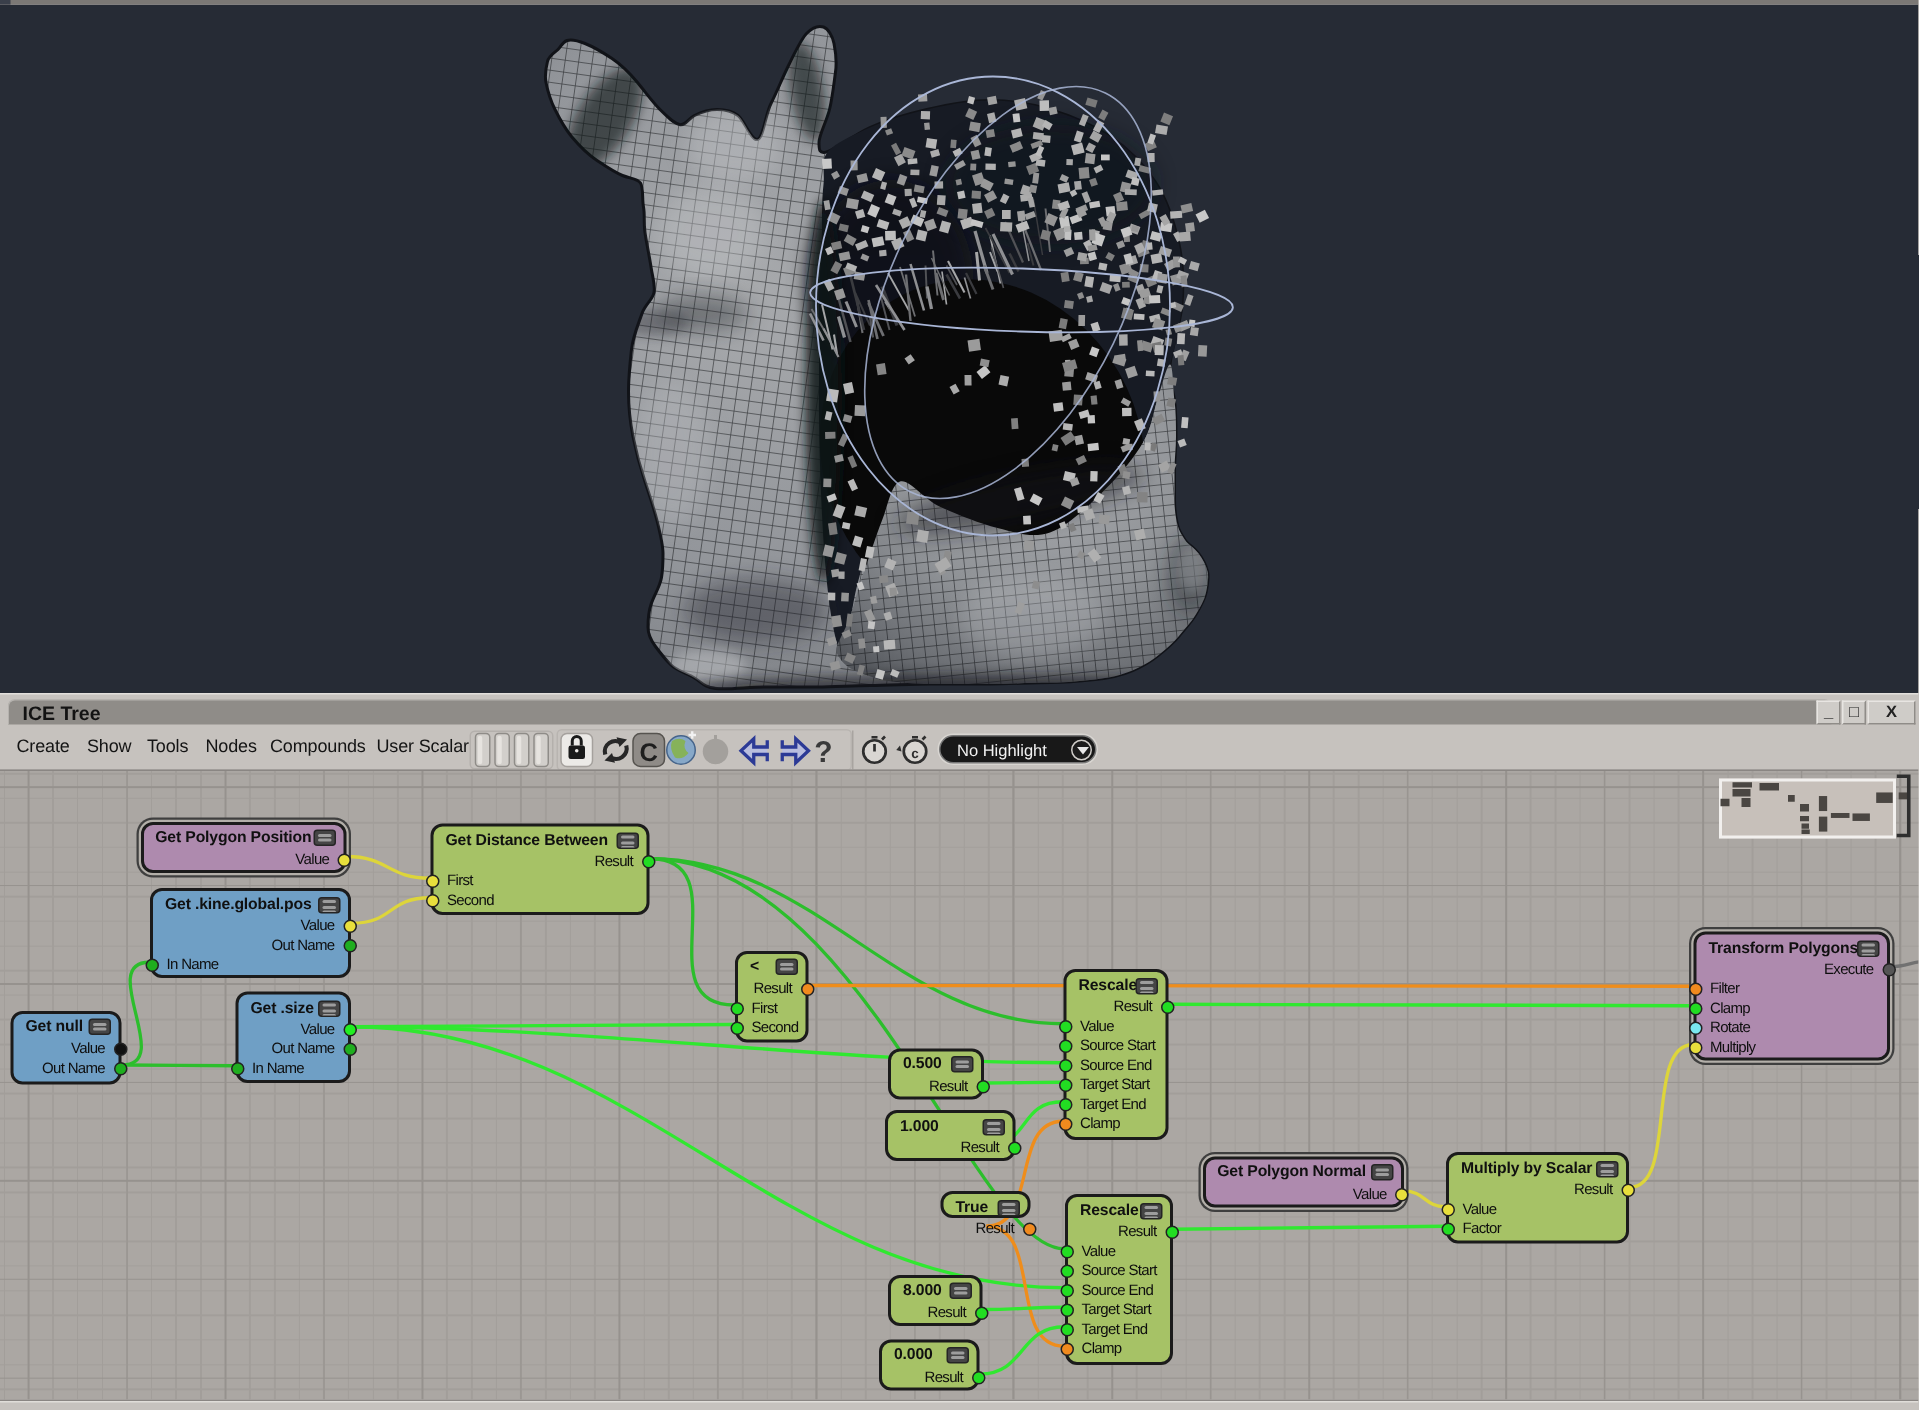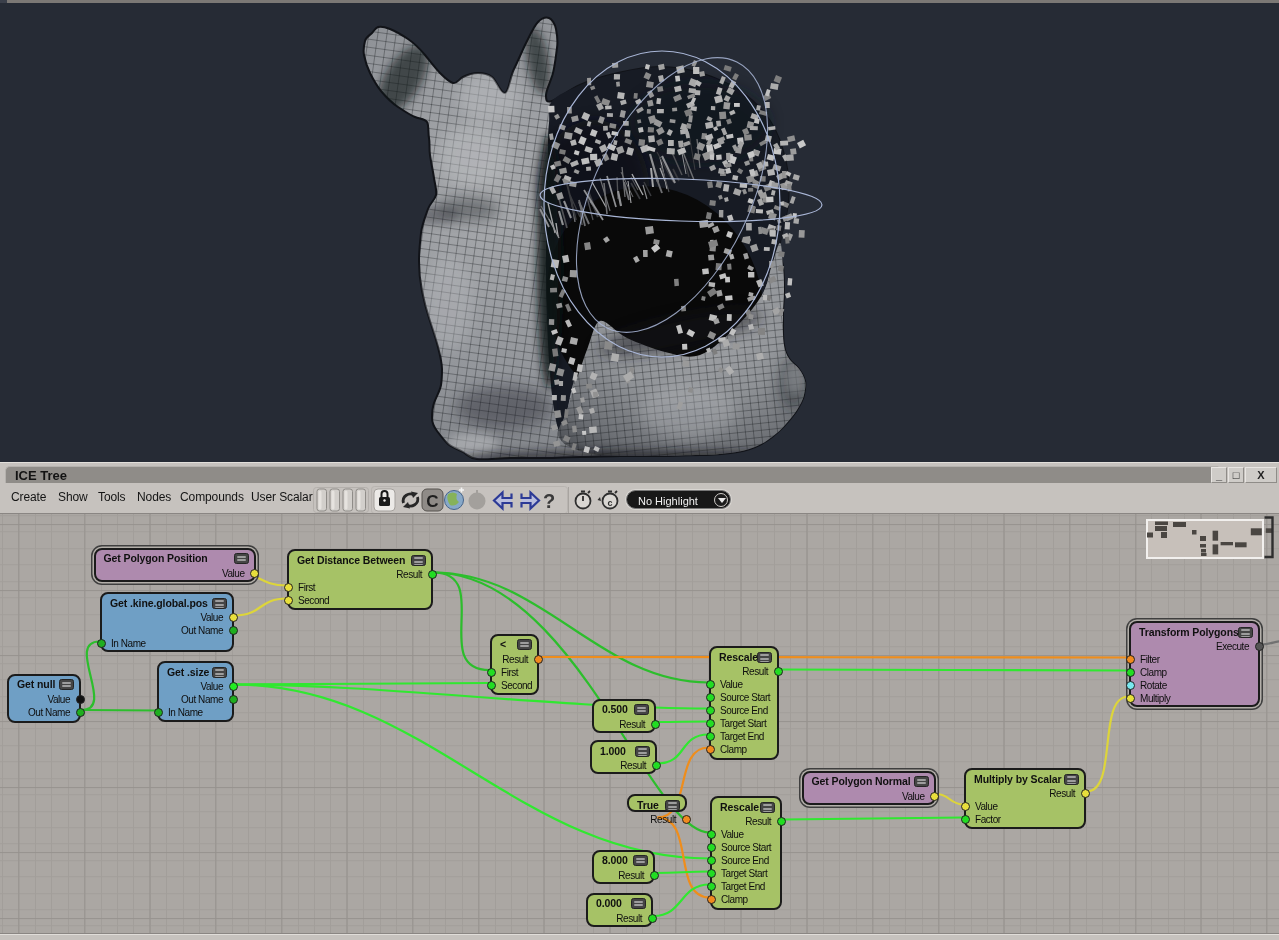--- a/index.html
+++ b/index.html
@@ -644,21 +644,21 @@
         <path d="M657.5 816.5 C695.5 816.5 671.5 896.5 709.5 896.5" stroke="#ef8d1b" fill="none" stroke-width="2.2"></path>
         <path d="M655.5 872.0 C680.5 872.0 684.5 870.5 709.5 870.5" stroke="#30e830" fill="none" stroke-width="2.2"></path>
         <path d="M653.5 915.0 C683.5 915.0 679.5 883.5 709.5 883.5" stroke="#30e830" fill="none" stroke-width="2.2"></path>
         <path d="M779.5 668.5 C819.5 668.5 1088.5 669.5 1128.5 669.5" stroke="#30e830" fill="none" stroke-width="2.2"></path>
         <path d="M539.5 656.0 C579.5 656.0 1088.5 656.5 1128.5 656.5" stroke="#ef8d1b" fill="none" stroke-width="2.2"></path>
         <path d="M782.5 818.5 C822.5 818.5 923.5 816.5 963.5 816.5" stroke="#30e830" fill="none" stroke-width="2.2"></path>
         <path d="M936.0 793.0 C950.0 793.0 949.5 803.5 963.5 803.5" stroke="#ddd53a" fill="none" stroke-width="2.2"></path>
         <path d="M1086.5 790.5 C1118.5 790.5 1096.5 695.5 1128.5 695.5" stroke="#ddd53a" fill="none" stroke-width="2.2"></path>
         <path d="M1260.5 643.5 C1270.5 643.5 1274 640.5 1282 640" stroke="#717171" fill="none" stroke-width="2.2"></path>
       </svg>
-<div class="node purple sel" style="left:93.5px;top:33.5px;width:162px;height:34px">
+<div class="node purple sel" style="left:93.5px;top:33.5px;width:137px;height:34px">
         <div class="nt">Get Polygon Position</div>
         <div class="ham">
           <i></i>
           <i></i>
           <i></i>
         </div>
         <div class="r ro" style="top:17px">Value</div>
         <span class="dot" style="background:#e8df3c;right:-5.5px;top:19px"></span>
       </div>
       <div class="node green" style="left:287px;top:35px;width:146px;height:61px">
@@ -732,21 +732,21 @@
       <div class="node green" style="left:592px;top:184.5px;width:64px;height:34px">
         <div class="nt">0.500</div>
         <div class="ham">
           <i></i>
           <i></i>
           <i></i>
         </div>
         <div class="r ro" style="top:17px">Result</div>
         <span class="dot" style="background:#22dd22;right:-5.5px;top:19px"></span>
       </div>
-      <div class="node green" style="left:590px;top:226px;width:67px;height:34px">
+      <div class="node green" style="left:590px;top:226px;width:87px;height:34px">
         <div class="nt">1.000</div>
         <div class="ham">
           <i></i>
           <i></i>
           <i></i>
         </div>
         <div class="r ro" style="top:17px">Result</div>
         <span class="dot" style="background:#22dd22;right:-5.5px;top:19px"></span>
       </div>
       <div class="node green" style="left:709px;top:132px;width:70px;height:114px">

